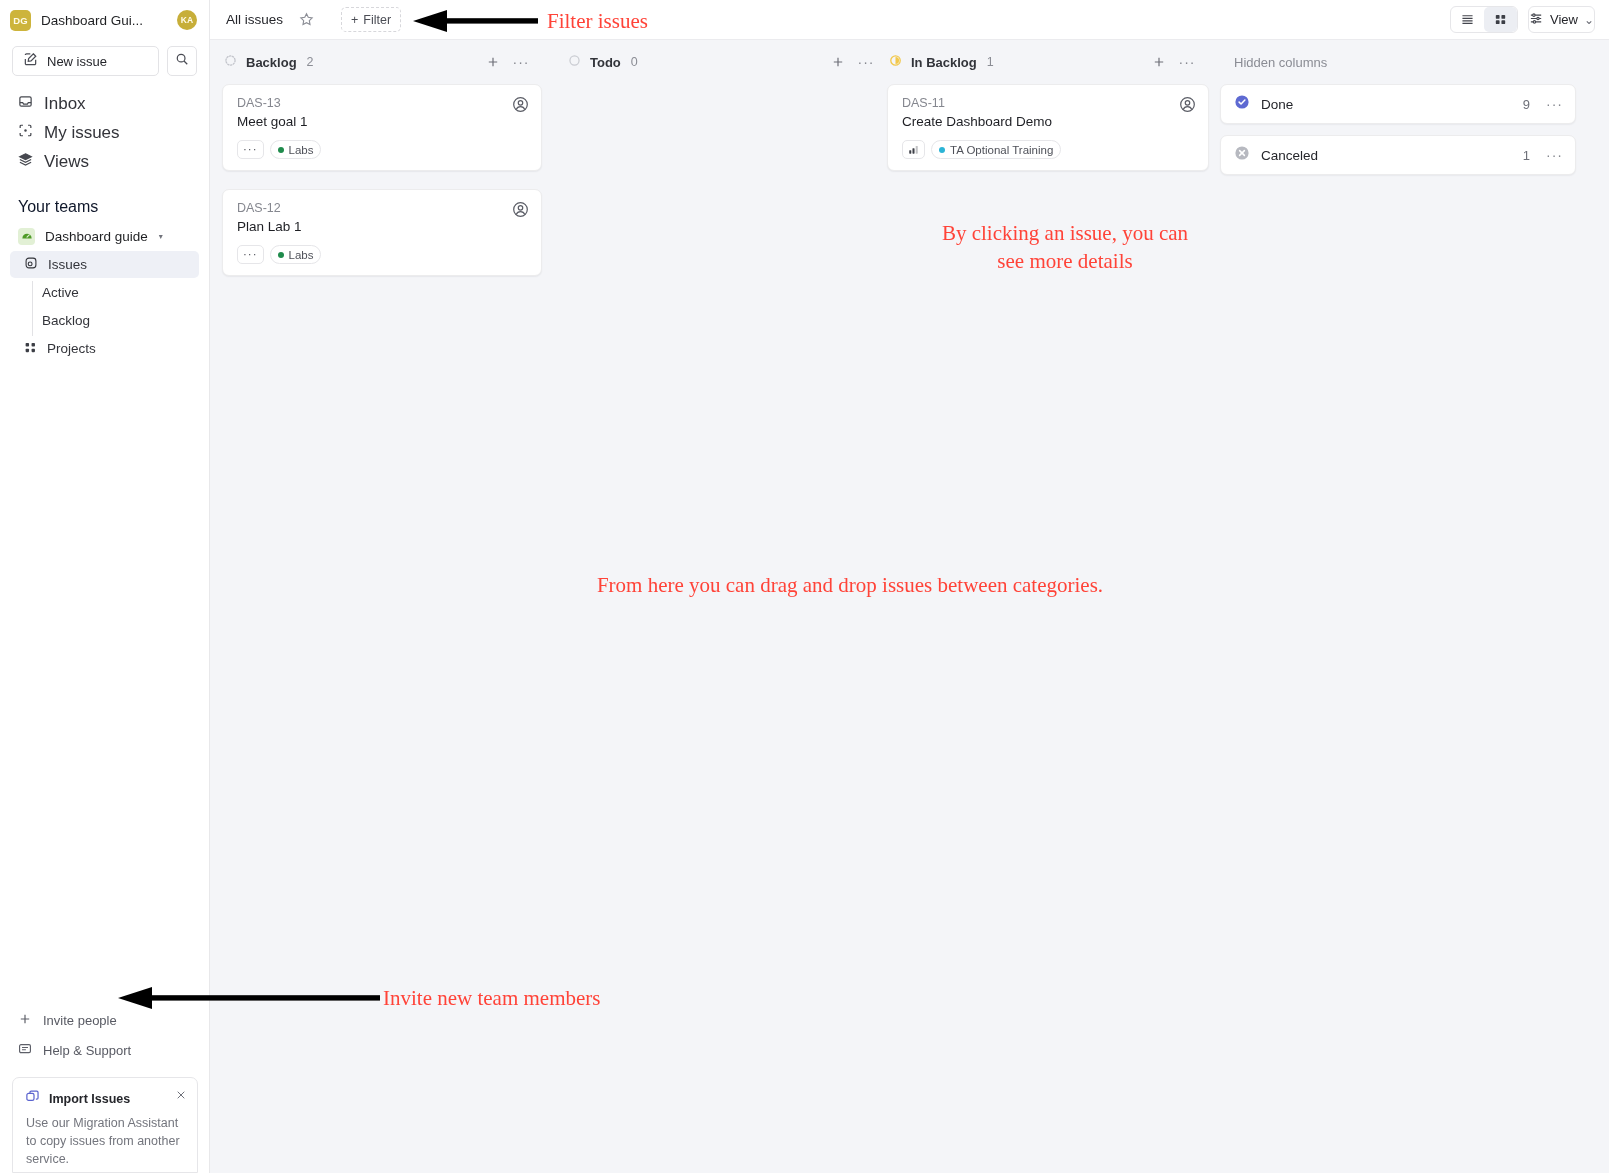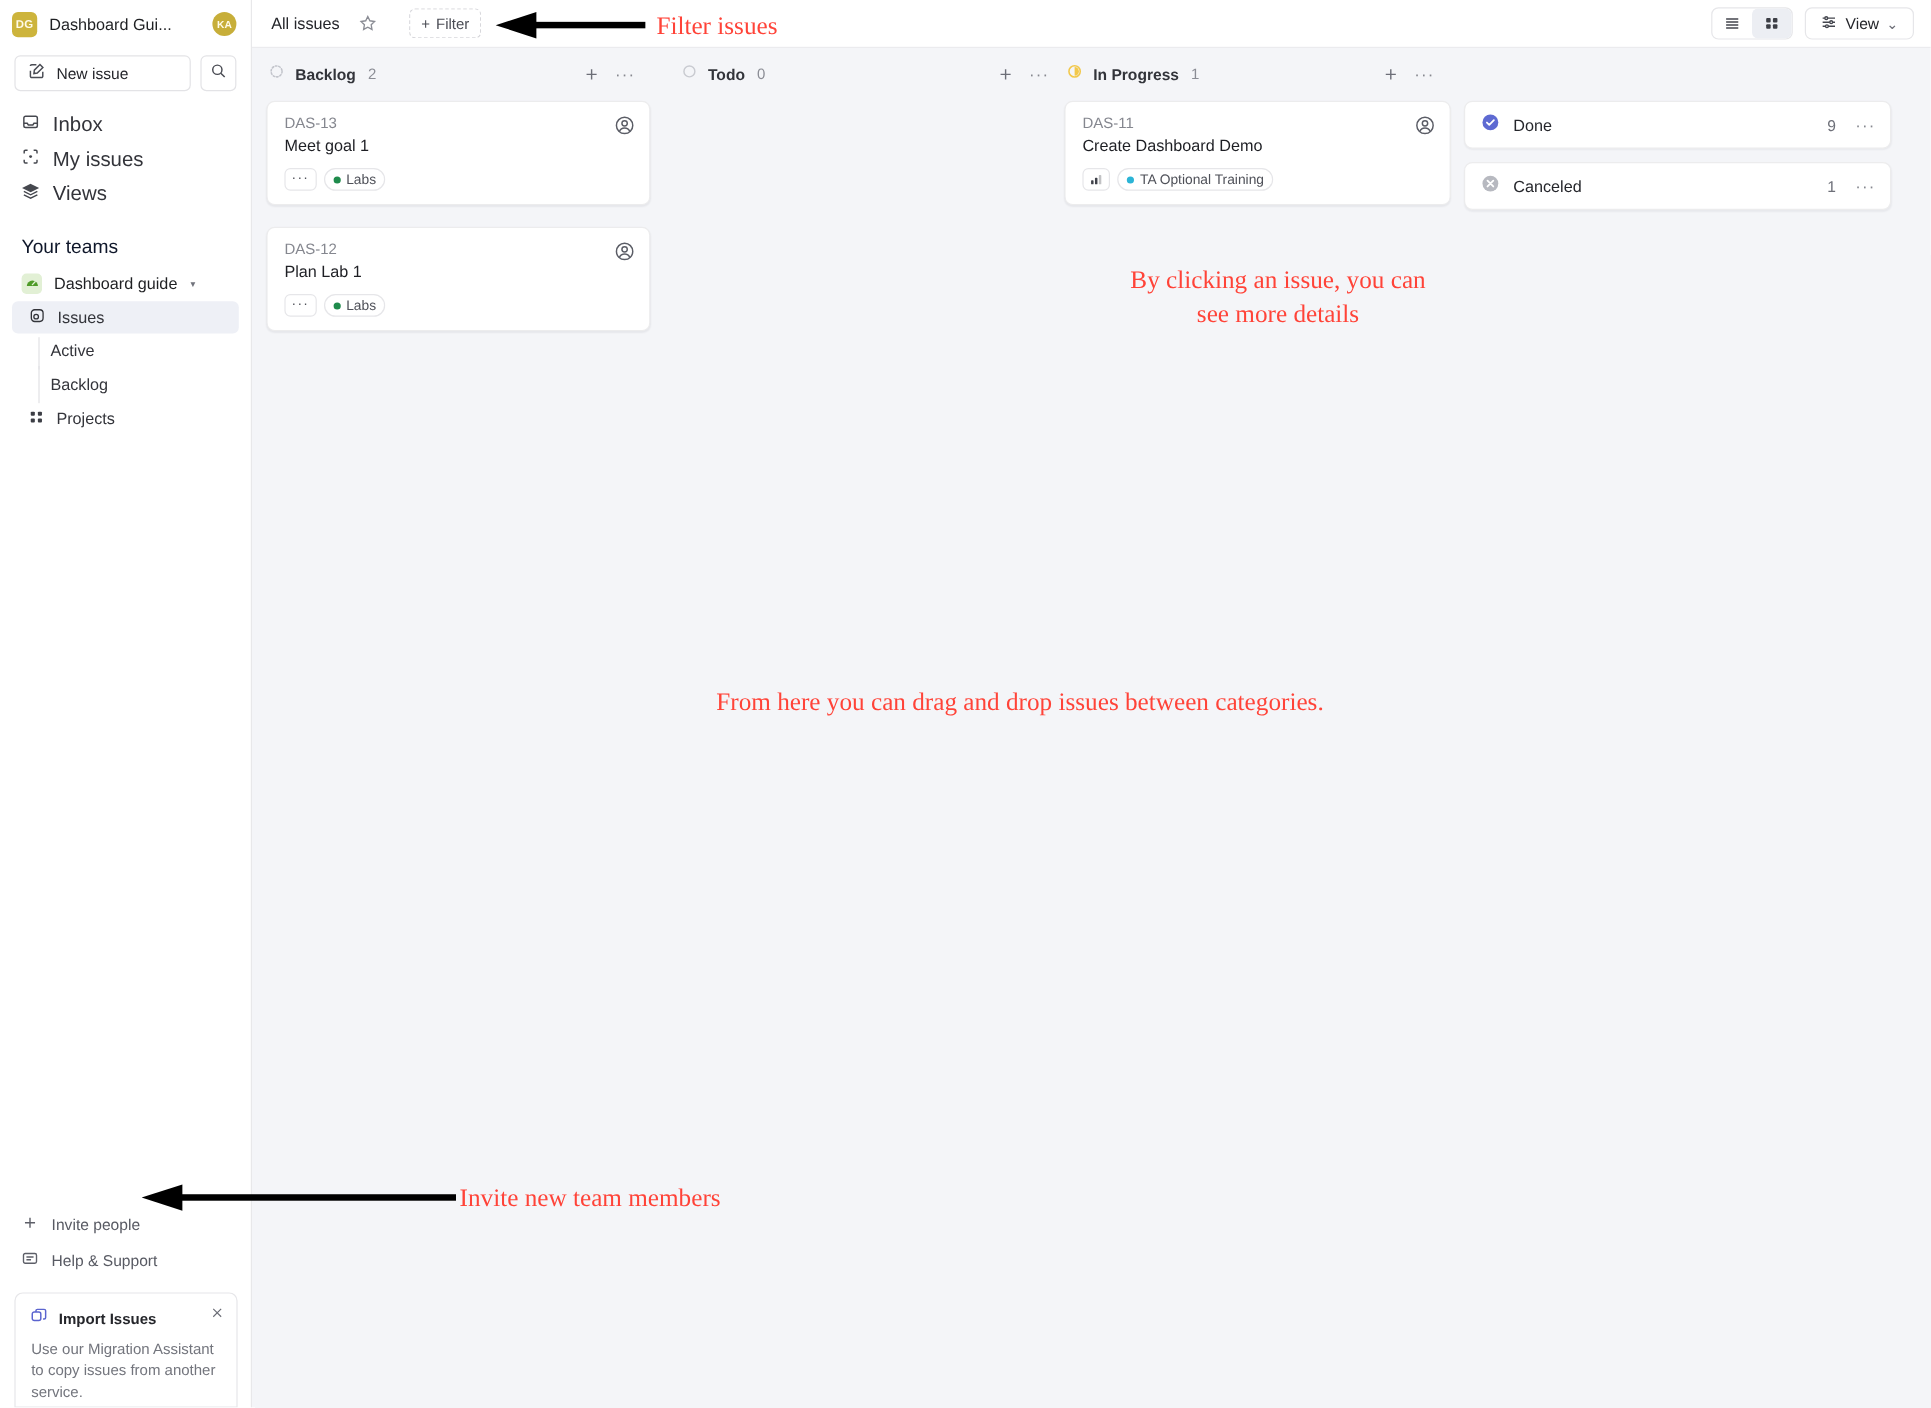--- a/index.html
+++ b/index.html
@@ -119,21 +119,21 @@
   }
   .topbar-right { margin-left: auto; display: flex; align-items: center; gap: 10px; }
   .seg {
     display: flex; border: 1px solid #e6e6e9; border-radius: 6px; overflow: hidden; background: #fff; height: 27px;
   }
   .seg-btn {
     width: 33px; height: 25px; display: flex; align-items: center; justify-content: center; cursor: pointer;
   }
   .seg-btn.active { background: #eceef3; border-radius: 5px; }
   .view-btn {
-    display: flex; align-items: center; gap: 6px; height: 27px; padding: 0 12px;
+    display: flex; align-items: center; gap: 6px; height: 27px; padding: 0 0;
     border: 1px solid #e6e6e9; border-radius: 6px; background: #fff;
     font-size: 13px; color: #25262b; cursor: pointer;
   }
 
   
   .board { flex: 1; position: relative; overflow: hidden; }
   .col-head {
     position: absolute; top: 0; height: 44px;
     display: flex; align-items: center; padding: 0 10px 0 14px;
   }
@@ -406,32 +406,35 @@
         </span>
       </div>
 
       <div class="col-head" style="left:665px; width:333px;">
         <span>
           <svg width="13" height="13" viewBox="0 0 16 16" fill="none">
             <circle cx="8" cy="8" r="5.8" stroke="#f2c84b" stroke-width="1.6"></circle>
             <path d="M8 3.6A4.4 4.4 0 0 1 8 12.4z" fill="#f2c84b"></path>
           </svg>
         </span>
-        <span class="col-title">In Progress</span>
+        <span class="col-title">In Backlog</span>
         <span class="col-count">1</span>
         <span class="col-actions">
           <span class="icon-btn">
             <svg width="14" height="14" viewBox="0 0 16 16" stroke="#6c6e77" stroke-width="1.35" fill="none">
                 <path d="M8 3.2v9.6M3.2 8h9.6"></path>
               </svg>
           </span>
           <span class="icon-btn dots">···</span>
         </span>
       </div>
 
+      <div class="col-head" style="left:1010px; width:390px;">
+        <span class="col-title" style="margin-left:0; color:#8a8c94; font-weight:500;">Hidden columns</span>
+      </div>
 
       <div class="card" style="left:12px; top:44px; width:320px;">
         <div class="card-id">DAS-13</div>
         <div class="card-title">Meet goal 1</div>
         <span class="card-avatar">
           <svg width="17" height="17" viewBox="0 0 16 16" fill="none" stroke="#5b5d66" stroke-width="1.15">
             <circle cx="8" cy="8" r="6.4"></circle>
               <circle cx="8" cy="6.4" r="2.1"></circle>
             <path d="M3.9 12.8a4.4 4.4 0 0 1 8.2 0"></path>
           </svg>

